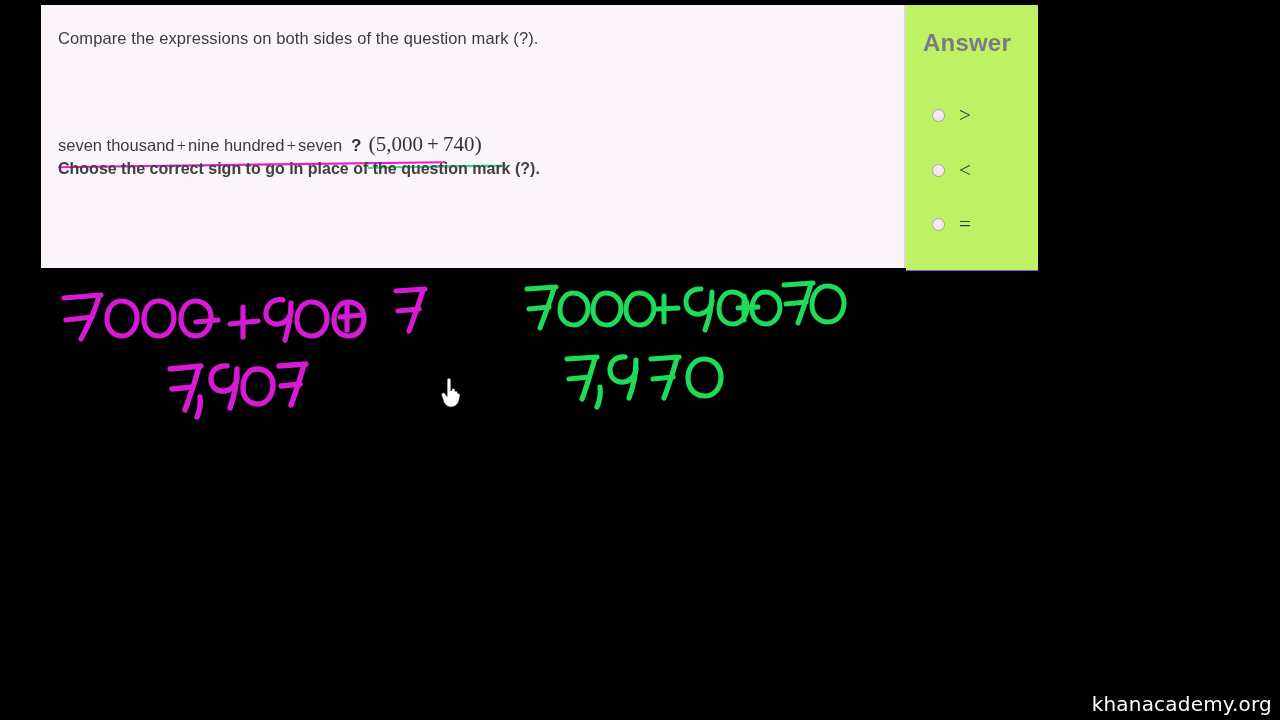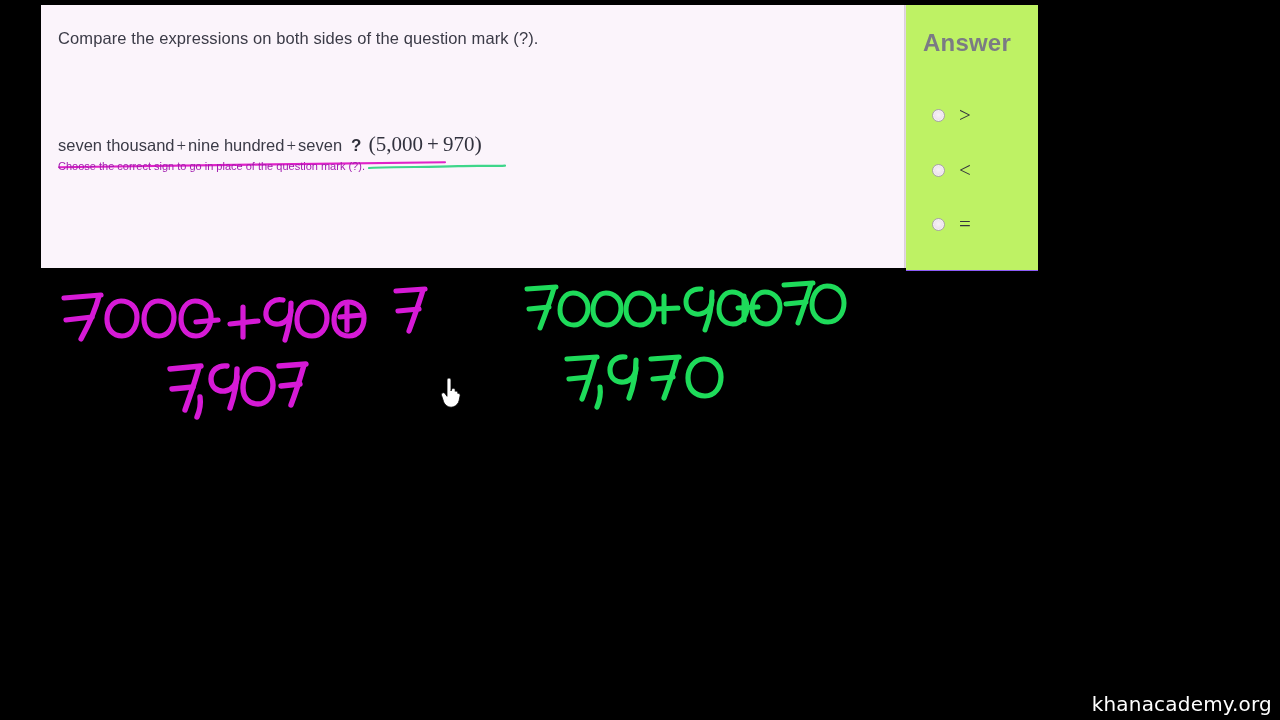--- a/index.html
+++ b/index.html
@@ -123,23 +123,23 @@
     padding: 0 4px;
   }
   .math-expr .paren {
     font-size: 22px;
   }
 
   #choose-text {
     position: absolute;
     left: 17px;
     top: 155px;
-    font-weight: normal;
-    font-size: 11px;
-    color: #a21caf;
+    font-weight: bold;
+    font-size: 16px;
+    color: #404040;
   }
 
   
   #answer-title {
     position: absolute;
     left: 17px;
     top: 24px;
     font-size: 24px;
     font-weight: bold;
     color: #7b7b84;
@@ -219,21 +219,21 @@
       <span class="words-expr">
         <span>seven thousand</span><span class="plus">+</span><span>nine hundred</span><span class="plus">+</span><span>seven</span>
         <svg class="underline-magenta" viewBox="0 0 388 8" preserveAspectRatio="none">
           <path d="M1,6.2 C60,5.0 120,4.6 195,3.6 C250,2.9 300,2.2 387,1.2" stroke="#e022c8" stroke-width="2.1" fill="none" stroke-linecap="round"></path>
         </svg>
       </span>
 
       <span class="qmark">?</span>
 
       <span class="math-expr">
-        <span class="paren">(</span><span>5,000</span><span class="mplus">+</span><span>970</span><span class="paren">)</span>
+        <span class="paren">(</span><span>5,000</span><span class="mplus">+</span><span>740</span><span class="paren">)</span>
         <svg class="underline-green" viewBox="0 0 138 8" preserveAspectRatio="none">
           <path d="M1,5.0 C30,3.4 60,4.6 90,3.2 C110,2.4 125,3.4 137,2.6" stroke="#3ed68a" stroke-width="2.2" fill="none" stroke-linecap="round"></path>
         </svg>
       </span>
 
     </div>
 
     <div id="choose-text">Choose the correct sign to go in place of the question mark (?).</div>
 
   </div>

